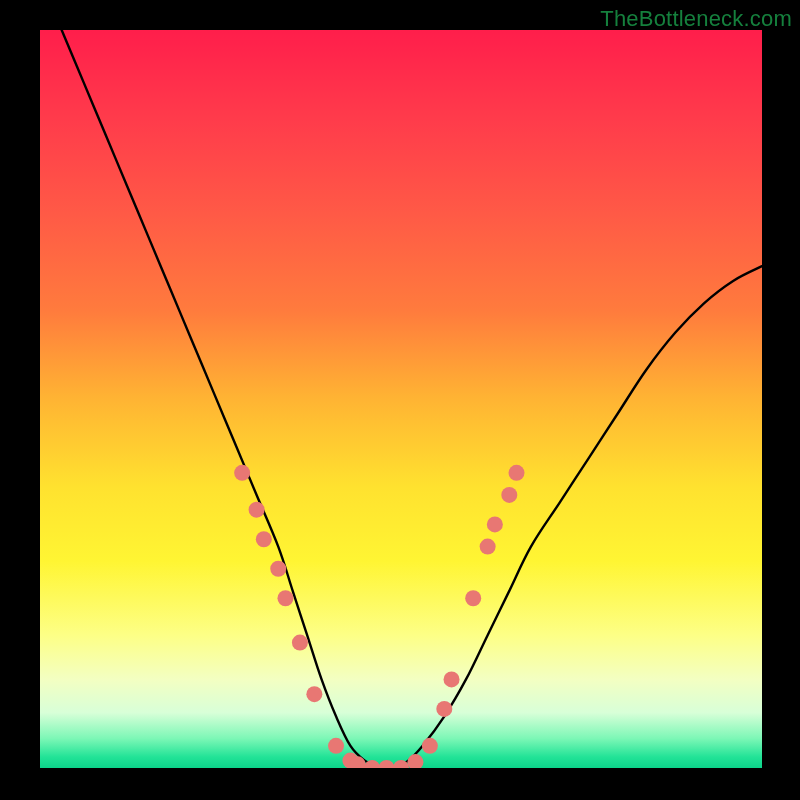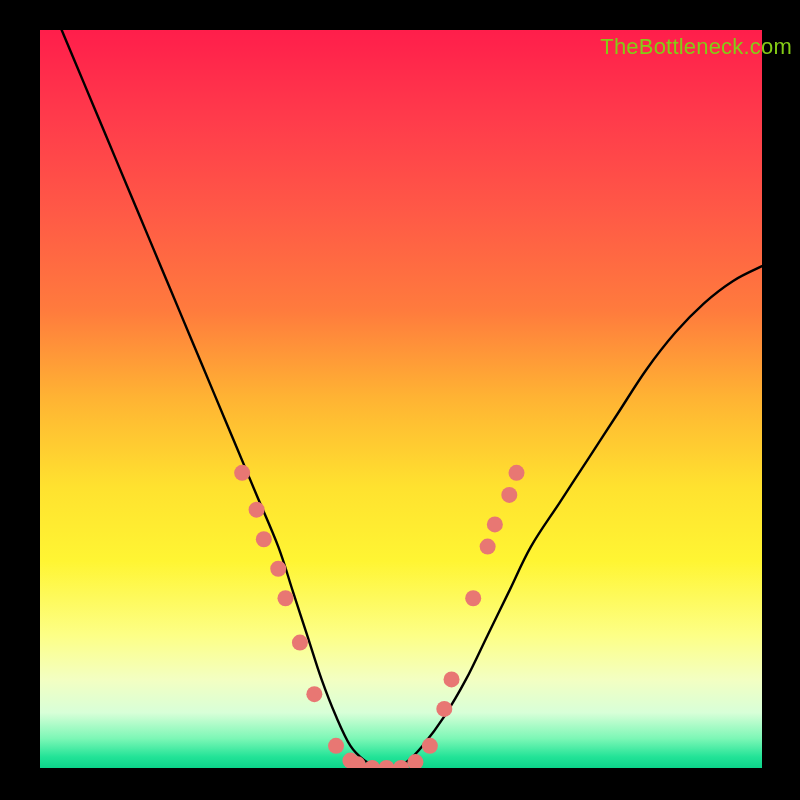--- a/index.html
+++ b/index.html
@@ -12,26 +12,25 @@
   }
   .chart-wrap {
     position: relative;
     width: 800px;
     height: 800px;
   }
   .attribution {
     position: absolute;
     top: 6px;
     right: 8px;
-    color: #84cc16;
+    color: #15803d;
     font-family: Arial, Helvetica, sans-serif;
     font-size: 22px;
     font-weight: 500;
     letter-spacing: 0.2px;
-    margin-top: 28px;
   }
   svg {
     display: block;
   }
 </style>
 </head>
 <body>
 
 <div class="chart-wrap">
   <div class="attribution">TheBottleneck.com</div>

